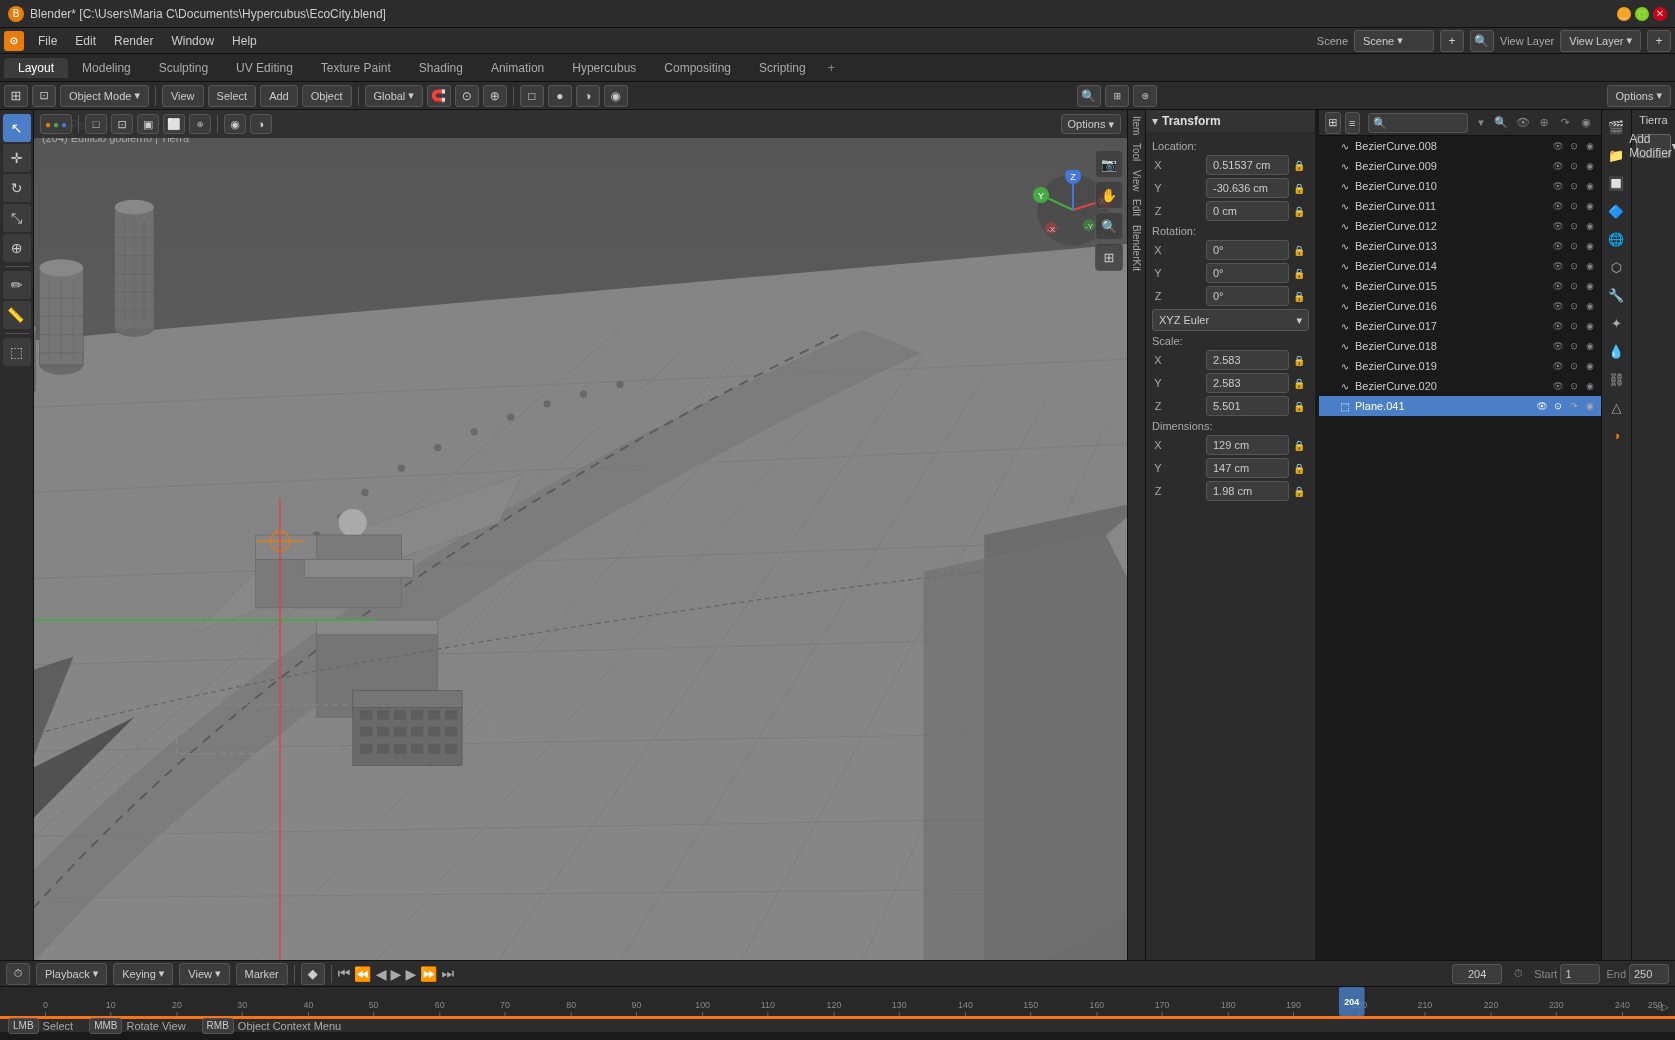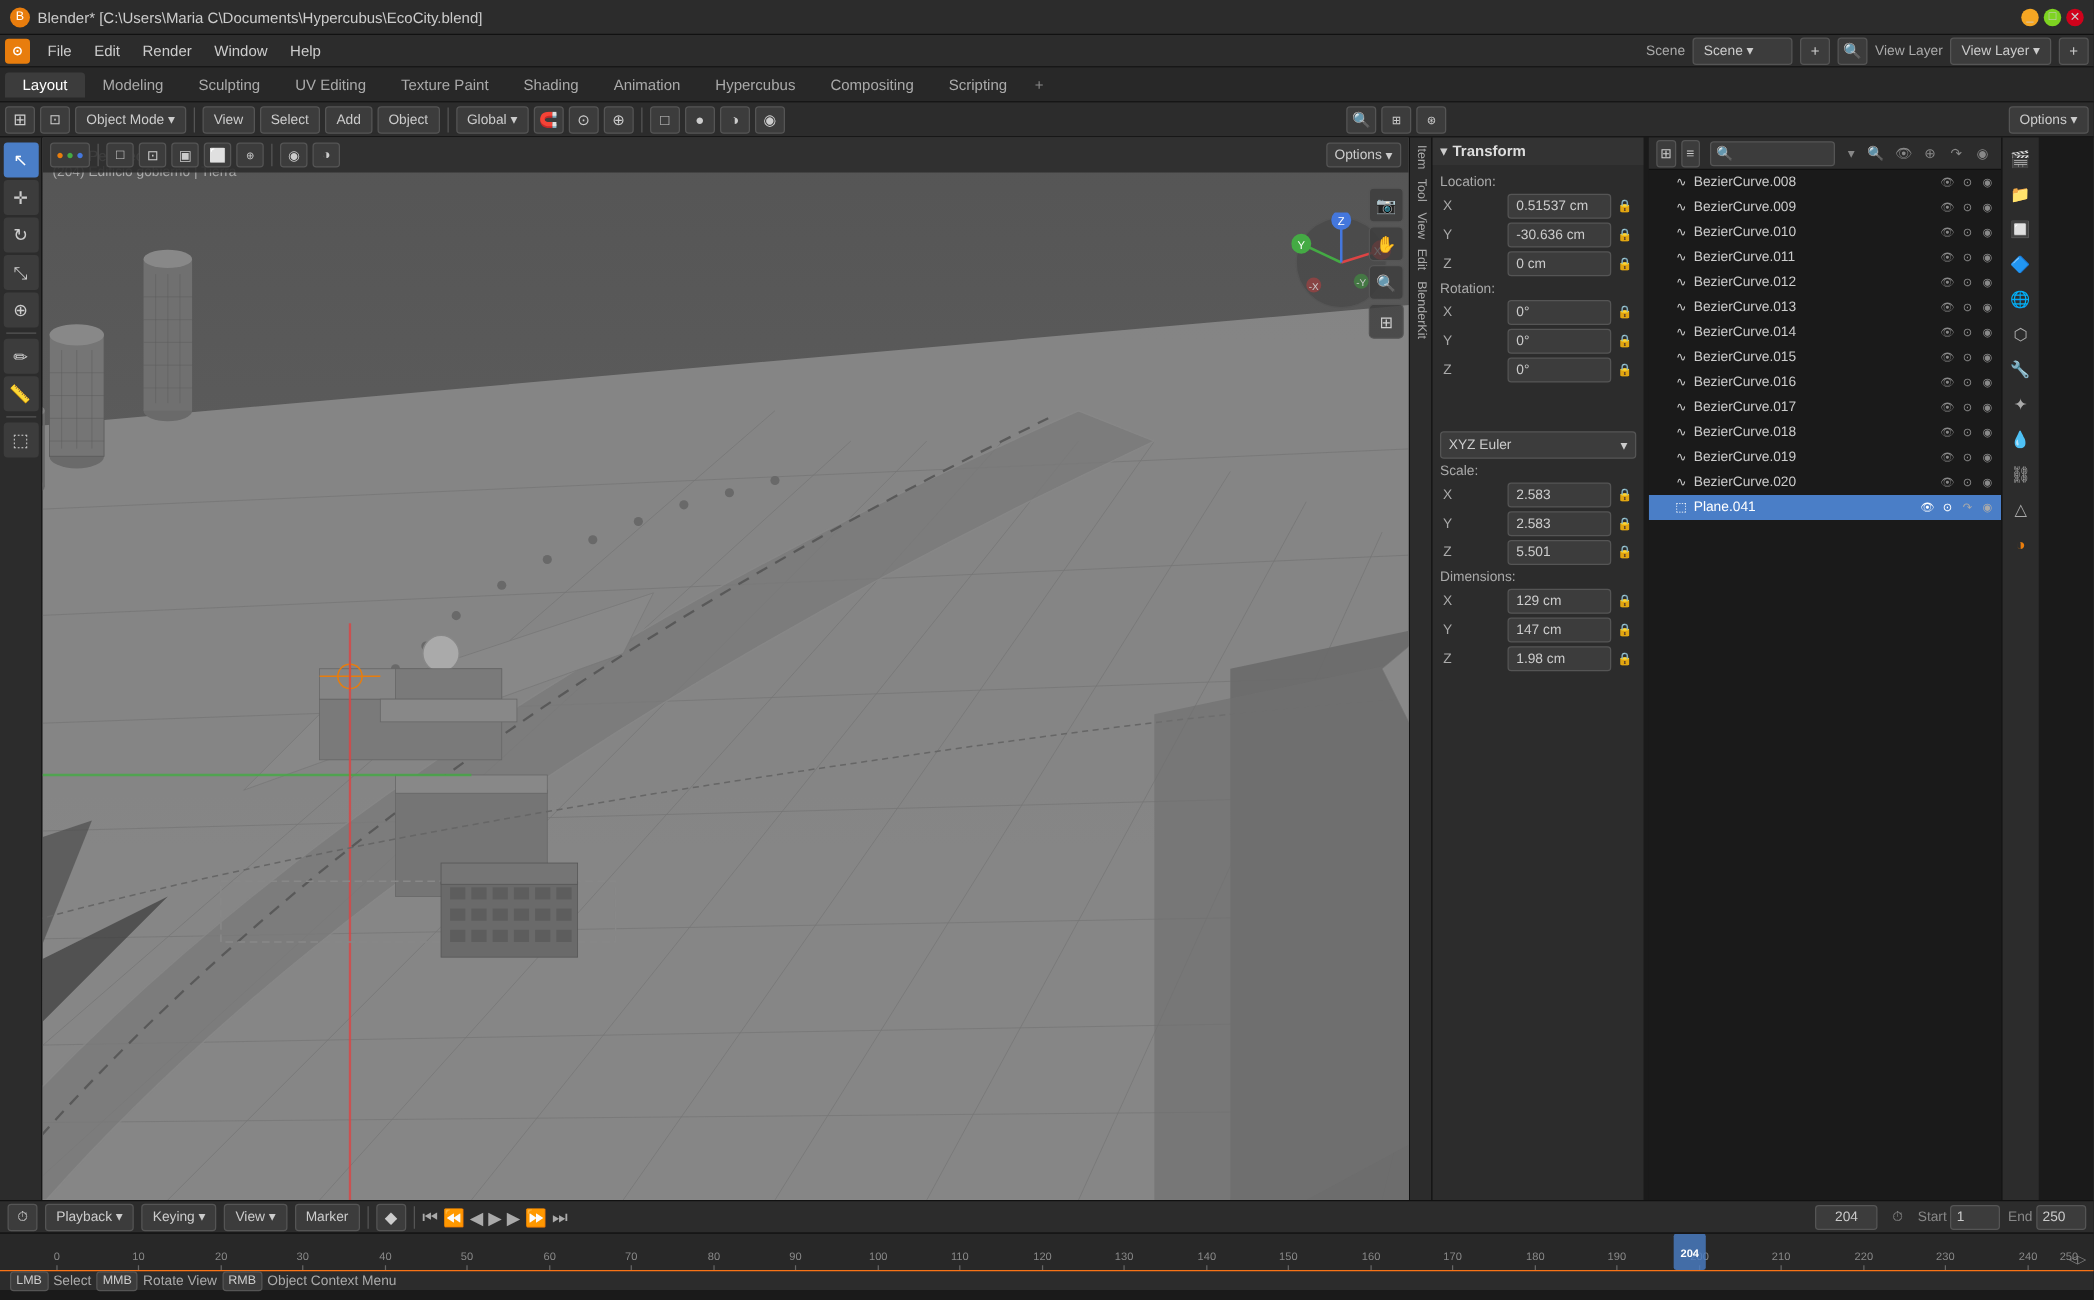--- a/index.html
+++ b/index.html
@@ -45,21 +45,21 @@
     
     #viewport-info { position: absolute; top: 8px; left: 8px; color: #ccc; font-size: 11px; }
     #viewport-info .vp-title { font-size: 12px; color: #ddd; }
     #viewport-info .vp-subtitle { font-size: 11px; color: #aaa; }
 
     
     #nav-gizmo { position: absolute; top: 60px; right: 14px; width: 80px; height: 80px; }
 
     
     #right-panel { width: 240px; background: #2c2c2c; border-left: 1px solid #111; display: flex; flex-direction: column; overflow-y: auto; }
-    .dropdown-btn { background: #3c3c3c; border: 1px solid #555; border-radius: 3px; color: #ccc; font-size: 11px; height: 22px; display: flex; align-items: center; justify-content: space-between; padding: 0 6px; cursor: pointer; width: 100%; margin-top: 36px; }
+    .dropdown-btn { background: #3c3c3c; border: 1px solid #555; border-radius: 3px; color: #ccc; font-size: 11px; height: 22px; display: flex; align-items: center; justify-content: space-between; padding: 0 6px; cursor: pointer; width: 100%; }
     #outliner-search { flex: 1; background: #3c3c3c; border: 1px solid #555; border-radius: 3px; color: #ccc; font-size: 11px; height: 20px; padding: 0 4px; }
     .outliner-item { display: flex; align-items: center; padding: 1px 4px; height: 20px; gap: 3px; cursor: pointer; font-size: 11px; color: #ccc; }
     .outliner-item .item-indent { display: inline-block; }
     .outliner-item .item-icon { width: 14px; height: 14px; display: flex; align-items: center; justify-content: center; font-size: 10px; }
     .outliner-item .item-name { flex: 1; font-size: 11px; }
     .outliner-item .item-actions { display: flex; gap: 2px; }
     .item-action-icon { width: 14px; height: 14px; display: flex; align-items: center; justify-content: center; color: #888; font-size: 9px; }
     .outliner-scroll { flex: 1; overflow-y: auto; }
     .pp-btn { width: 26px; height: 26px; display: flex; align-items: center; justify-content: center; cursor: pointer; color: #aaa; font-size: 13px; border-radius: 3px; }
     .pp-btn.active { color: #e87d0d; }
@@ -67,21 +67,21 @@
     
     #timeline { background: #2c2c2c; height: 26px; display: flex; align-items: center; padding: 0 6px; gap: 6px; border-top: 1px solid #111; }
     .tl-btn { color: #aaa; font-size: 14px; cursor: pointer; }
     .tl-transport { display: flex; gap: 4px; align-items: center; }
     .tl-sep { width: 1px; height: 18px; background: #555; }
 
     
     #timeline-ruler { background: #2c2c2c; height: 28px; position: relative; border-top: 1px solid #111; display: flex; align-items: center; overflow: hidden; }
 
     
-    #status-bar { background: #2c2c2c; height: 16px; display: flex; align-items: center; padding: 0 8px; gap: 4px; border-top: 1px solid #f97316; }
+    #status-bar { background: #2c2c2c; height: 16px; display: flex; align-items: center; padding: 0 8px; gap: 16px; border-top: 3px solid #f97316; }
     .status-item { display: flex; align-items: center; gap: 4px; font-size: 11px; color: #aaa; }
     .status-key { background: #3c3c3c; border: 1px solid #555; border-radius: 3px; padding: 0 4px; font-size: 10px; color: #ccc; height: 16px; display: flex; align-items: center; }
 
     
     #viewport-topbar { position: absolute; top: 0; left: 0; right: 0; height: 28px; background: rgba(44,44,44,0.9); display: flex; align-items: center; padding: 0 6px; gap: 4px; z-index: 10; }
     .vt-btn { background: #3c3c3c; border: 1px solid #555; border-radius: 3px; padding: 2px 6px; color: #ccc; cursor: pointer; font-size: 11px; height: 20px; display: flex; align-items: center; gap: 3px; }
     .vt-icon-btn { width: 22px; height: 20px; background: #3c3c3c; border: 1px solid #555; border-radius: 3px; display: flex; align-items: center; justify-content: center; cursor: pointer; color: #ccc; font-size: 11px; }
     .vt-sep { width: 1px; height: 18px; background: #555; margin: 0 2px; }
 
     
@@ -730,20 +730,29 @@
       <div class="pp-btn" title="World">🌐</div>
       <div class="pp-btn" title="Object">⬡</div>
       <div class="pp-btn" title="Modifiers" style="color:#4477ff;">🔧</div>
       <div class="pp-btn" title="Particles">✦</div>
       <div class="pp-btn" title="Physics">💧</div>
       <div class="pp-btn" title="Object Constraints">⛓</div>
       <div class="pp-btn" title="Object Data">△</div>
       <div class="pp-btn active" title="Material">◑</div>
     </div>
 
+    <div id="props-area" style="width:44px;background:#2c2c2c;border-left:1px solid #111;padding:4px;">
+
+      <div style="font-size:11px;color:#ccc;margin-bottom:4px;text-align:center;">Tierra</div>
+
+      <div class="add-modifier">
+        <span>Add Modifier</span>
+        <span>▾</span>
+      </div>
+    </div>
   </div>
 
 </div>
 
 <div id="timeline">
   <div class="toolbar-icon-btn" style="font-size:11px;">⏱</div>
   <div class="toolbar-btn">
     <span>Playback</span>
     <span>▾</span>
   </div>

